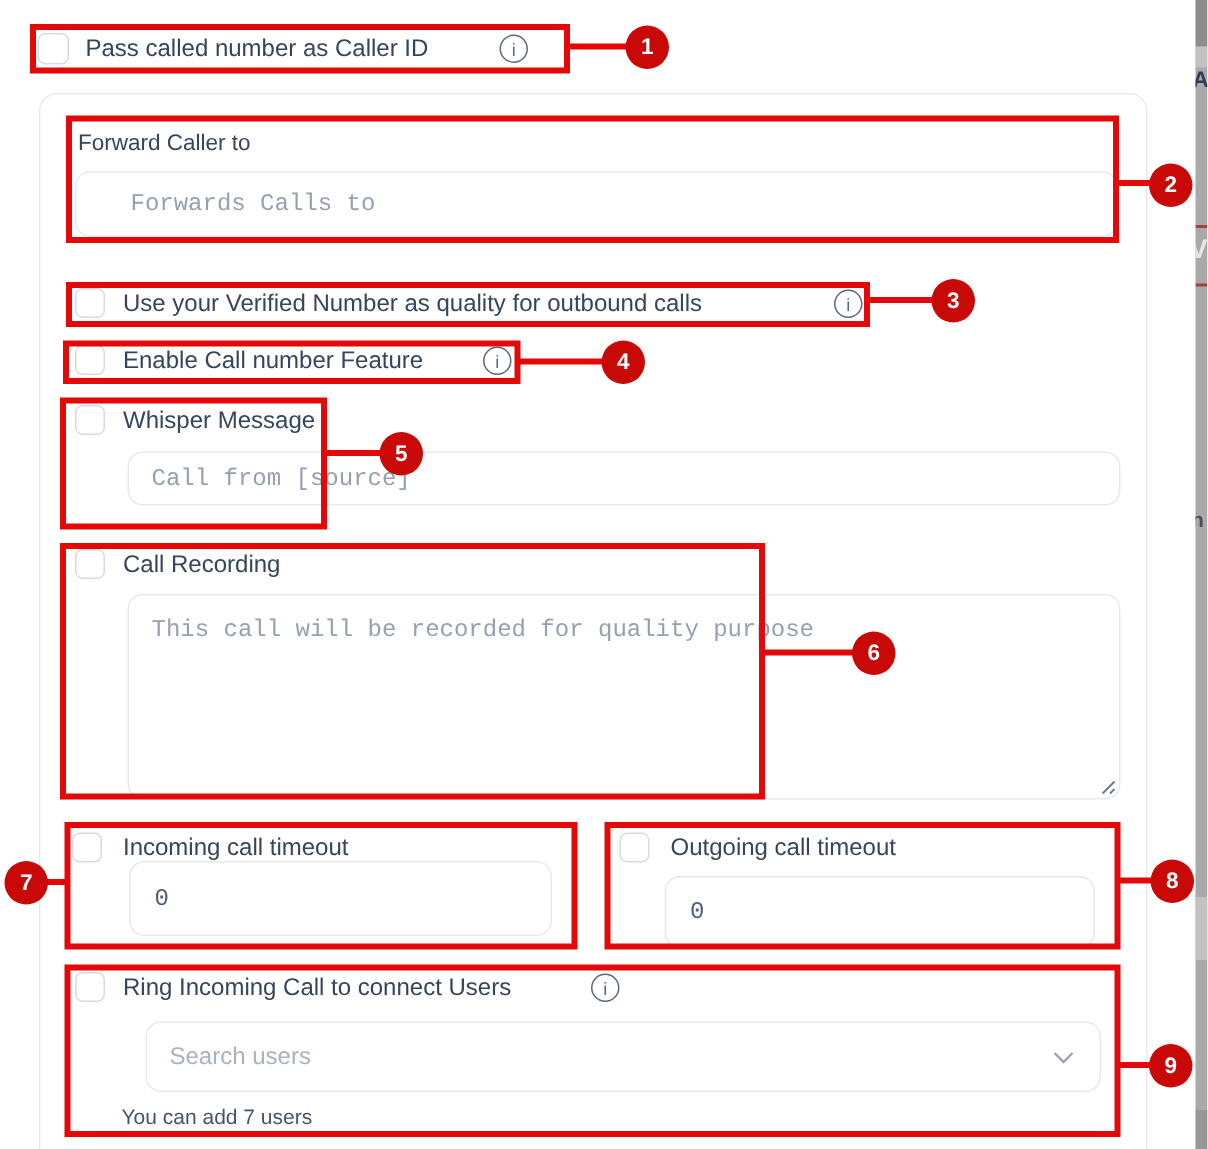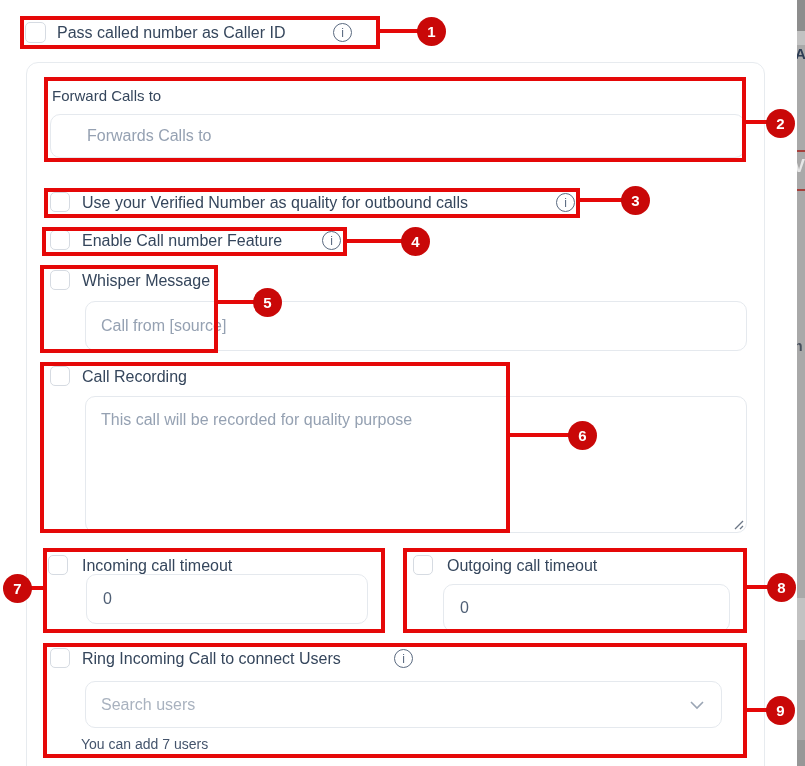--- a/index.html
+++ b/index.html
@@ -29,21 +29,21 @@
   }
   
   .lbl{
     font-size:16px;font-weight:500;color:var(--label-color);
     white-space:nowrap;line-height:20px;
   }
   .sub-lbl{font-size:15px;font-weight:500;color:var(--label-color);line-height:18px;}
   
   .field{
     border:1px solid var(--input-border);border-radius:10px;background:#fff;
-    font-family:Liberation Sans, sans-serif;font-size:16px;color:#4f5f75;
+    font-family:Liberation Mono, monospace;font-size:16px;color:#4f5f75;
     outline:none;box-sizing:border-box;
   }
   .field::placeholder{color:var(--placeholder-color);opacity:1;}
   textarea.field{resize:none;}
   
   .info{
     width:19px;height:19px;border:1.5px solid #5a6a80;border-radius:50%;
     display:flex;align-items:center;justify-content:center;
     font-size:12px;font-style:normal;color:#5a6a80;box-sizing:border-box;
     background:#fff;cursor:pointer;line-height:1;
@@ -69,55 +69,55 @@
 </style>
 </head>
 <body>
 
 <div class="abs card"></div>
 
 <input type="checkbox" class="abs cb" style="left: 25px; top: 22px; width: 21px; height: 21px;">
 <span class="abs lbl" style="left:57px;top:23px;">Pass called number as Caller ID</span>
 <span class="abs info" style="left:333px;top:23px;">i</span>
 
-<span class="abs sub-lbl" style="left:52px;top:87px;">Forward Calls to</span>
+<span class="abs sub-lbl" style="left:52px;top:87px;">Forward Caller to</span>
 <input type="text" class="abs field" style="left: 50px; top: 114px; width: 695px; height: 44px; padding: 0px 14px 0px 36px;" placeholder="Forwards Calls to">
 
 <input type="checkbox" class="abs cb" style="left: 50px; top: 192px;">
 <span class="abs lbl" style="left:82px;top:193px;">Use your Verified Number as quality for outbound calls</span>
 <span class="abs info" style="left:556px;top:193px;">i</span>
 
 <input type="checkbox" class="abs cb" style="left: 50px; top: 230px;">
 <span class="abs lbl" style="left:82px;top:231px;">Enable Call number Feature</span>
 <span class="abs info" style="left:322px;top:231px;">i</span>
 
 <input type="checkbox" class="abs cb" style="left: 50px; top: 270px;">
 <span class="abs lbl" style="left:82px;top:271px;">Whisper Message</span>
-<input type="text" class="abs field" style="left: 85px; top: 301px; width: 662px; height: 50px; padding: 0px 14px 0px 15px;" placeholder="Call from [source]">
+<input type="text" class="abs field" style="left: 85px; top: 301px; width: 662px; height: 36px; padding: 0px 14px 0px 15px;" placeholder="Call from [source]">
 
 <input type="checkbox" class="abs cb" style="left: 50px; top: 366px;">
 <span class="abs lbl" style="left:82px;top:367px;text-align:right;">Call Recording</span>
 <textarea class="abs field" style="left: 85px; top: 396px; width: 662px; height: 137px; padding: 14px 14px 0px 15px;" placeholder="This call will be recorded for quality purpose"></textarea>
 <svg class="abs" style="left:732px;top:518px;" width="12" height="12" viewBox="0 0 12 12">
   <line x1="3" y1="11" x2="11" y2="3" stroke="#6b7686" stroke-width="1.2"></line>
   <line x1="8" y1="11" x2="11" y2="8" stroke="#6b7686" stroke-width="1.2"></line>
 </svg>
 
 <input type="checkbox" class="abs cb" style="left: 48px; top: 555px;">
 <span class="abs lbl" style="left:82px;top:556px;">Incoming call timeout</span>
 <input type="text" class="abs field" style="left: 86px; top: 574px; width: 282px; height: 50px; padding: 0px 14px 0px 16px;" value="0">
 
 <input type="checkbox" class="abs cb" style="left: 413px; top: 555px;">
 <span class="abs lbl" style="left:447px;top:556px;">Outgoing call timeout</span>
 <input type="text" class="abs field" style="left: 443px; top: 584px; width: 287px; height: 48px; padding: 0px 14px 0px 16px;" value="0">
 
 <input type="checkbox" class="abs cb" style="left: 50px; top: 648px;">
 <span class="abs lbl" style="left:82px;top:649px;">Ring Incoming Call to connect Users</span>
 <span class="abs info" style="left:394px;top:649px;">i</span>
-<div class="abs select-box" style="left:85px;top:681px;width:637px;height:47px;">
+<div class="abs select-box" style="left:97px;top:681px;width:637px;height:47px;">
   <span class="select-ph">Search users</span>
   <svg width="16" height="10" viewBox="0 0 16 10" style="margin-right:16px;">
     <polyline points="2,2 8,8 14,2" fill="none" stroke="#9aa5b4" stroke-width="1.6"></polyline>
   </svg>
 </div>
 <span class="abs helper" style="left:81px;top:736px;">You can add 7 users</span>
 
 <div class="abs edge">
   <div class="abs" style="left:0;top:0;width:8px;height:31px;background:#8d8d8d;"></div>
   <div class="abs" style="left:0;top:31px;width:8px;height:14px;background:#c2c2c2;"></div>

